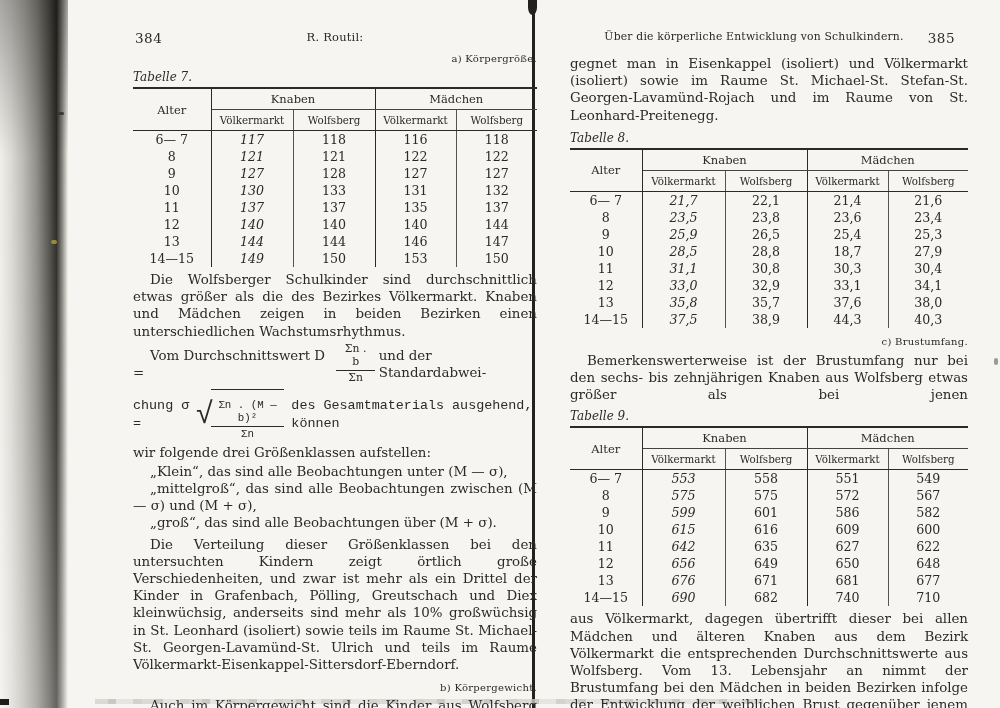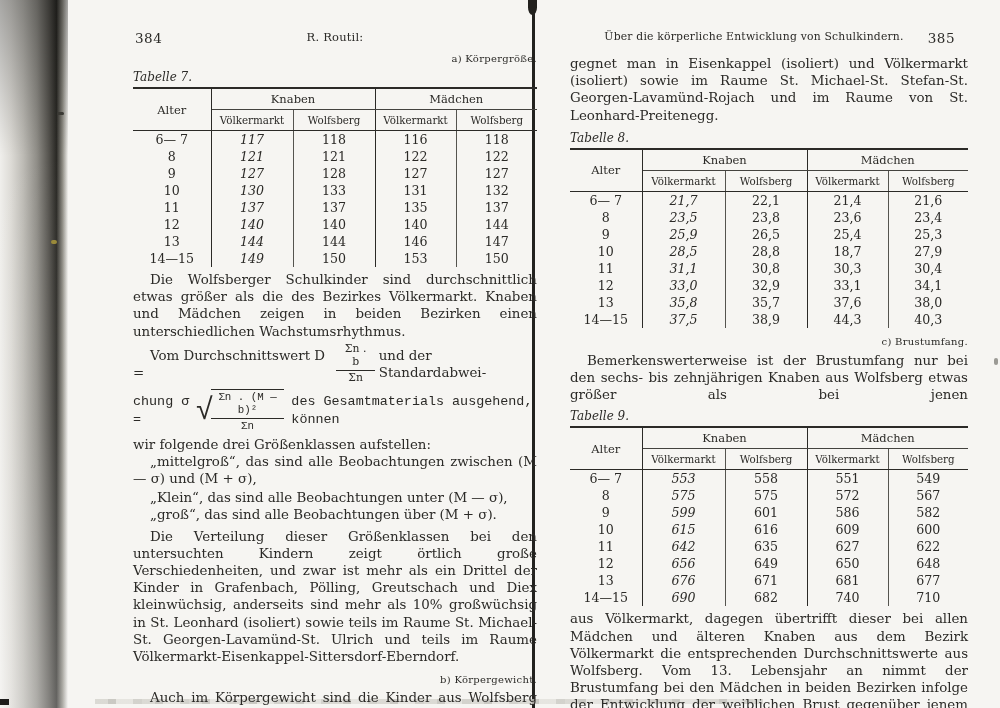--- a/index.html
+++ b/index.html
@@ -50,21 +50,21 @@
 
   .para{font-size:13.4px;line-height:17.2px;text-align:justify;margin:0;}
   .ind{text-indent:17px;}
   .jlast{text-align-last:justify;}
   .fline{font-size:13.4px;line-height:17.2px;display:flex;align-items:center;justify-content:space-between;}
   .frac{display:inline-block;vertical-align:middle;text-align:center;font-size:10.8px;line-height:1.2;margin:0 4px;}
   .frac .ftop{display:block;border-bottom:1.1px solid #2b2a27;padding:0 4px 1px;}
   .frac .fbot{display:block;padding-top:1px;}
   .sqrt{display:inline-flex;align-items:center;margin:0 3px;}
   .sqrt .sign{font-size:30px;line-height:26px;margin-right:-3px;font-weight:300;}
-  .sqrt .frac{border-top:1.3px solid #2b2a27;padding-top:1px;margin:0;}
+  .sqrt .frac{border-top:1.3px solid #2b2a27;padding-top:9px;margin:0;}
 </style>
 </head>
 <body>
 
 <div id="stage">
   <div class="spine"></div>
   <div class="gutter-wedge"></div>
   <div class="gutter"></div>
   <div class="bottom-band"></div>
   <div class="corner-mark"></div>
@@ -177,22 +177,22 @@
         <span class="sign">√</span>
         <span class="frac">
           <span class="ftop">Σn . (M — b)²</span>
           <span class="fbot">Σn</span>
         </span>
       </span>
       <span style="margin-left:4px;">des Gesamtmaterials ausgehend, können</span>
     </div>
     <p class="para" style="margin-top:3px;">wir folgende drei Größenklassen aufstellen:</p>
 
+    <p class="para ind" style="margin-top:2px;">„Klein“, das sind alle Beobachtungen unter (M — σ),</p>
     <p class="para ind">„mittelgroß“, das sind alle Beobachtungen zwischen (M — σ) und (M + σ),</p>
-    <p class="para ind" style="margin-top:2px;">„Klein“, das sind alle Beobachtungen unter (M — σ),</p>
     <p class="para ind">„groß“, das sind alle Beobachtungen über (M + σ).</p>
 
     <p class="para ind" style="margin-top:4px;">Die Verteilung dieser Größenklassen bei den untersuchten Kindern zeigt örtlich große Verschiedenheiten, und zwar ist mehr als ein Drittel der Kinder in Grafenbach, Pölling, Greutschach und Diex kleinwüchsig, anderseits sind mehr als 10% großwüchsig in St. Leonhard (isoliert) sowie teils im Raume St. Michael-St. Georgen-Lavamünd-St. Ulrich und teils im Raume Völkermarkt-Eisenkappel-Sittersdorf-Eberndorf.</p>
 
     <div class="sect" style="margin-top:9px;">b) Körpergewicht.</div>
     <p class="para ind jlast" style="margin-top:4px;">Auch im Körpergewicht sind die Kinder aus Wolfsberg durchschnittlich etwas schwerer als aus dem Bezirke Völkermarkt; ebenso besteht im Wachstumsablauf zwischen den beiden Geschlechtern der schon bei der Körpergröße festgestellte Unterschied. Nach Größenklassen „leicht-mittelschwer-schwer“ aufgegliedert treten kleine Gewichte (in mehr als 20%) in Theissenegg (isoliert) sowie im Raume Grafenbach-Pölling-Greutschach-Griffen-Diex auf. Einem vermehrten Auftreten hoher Körpergewichte (mehr als 10%) be-</p>
   </div>
 
   <div id="rightpg" class="pg">
     <div class="phead">

